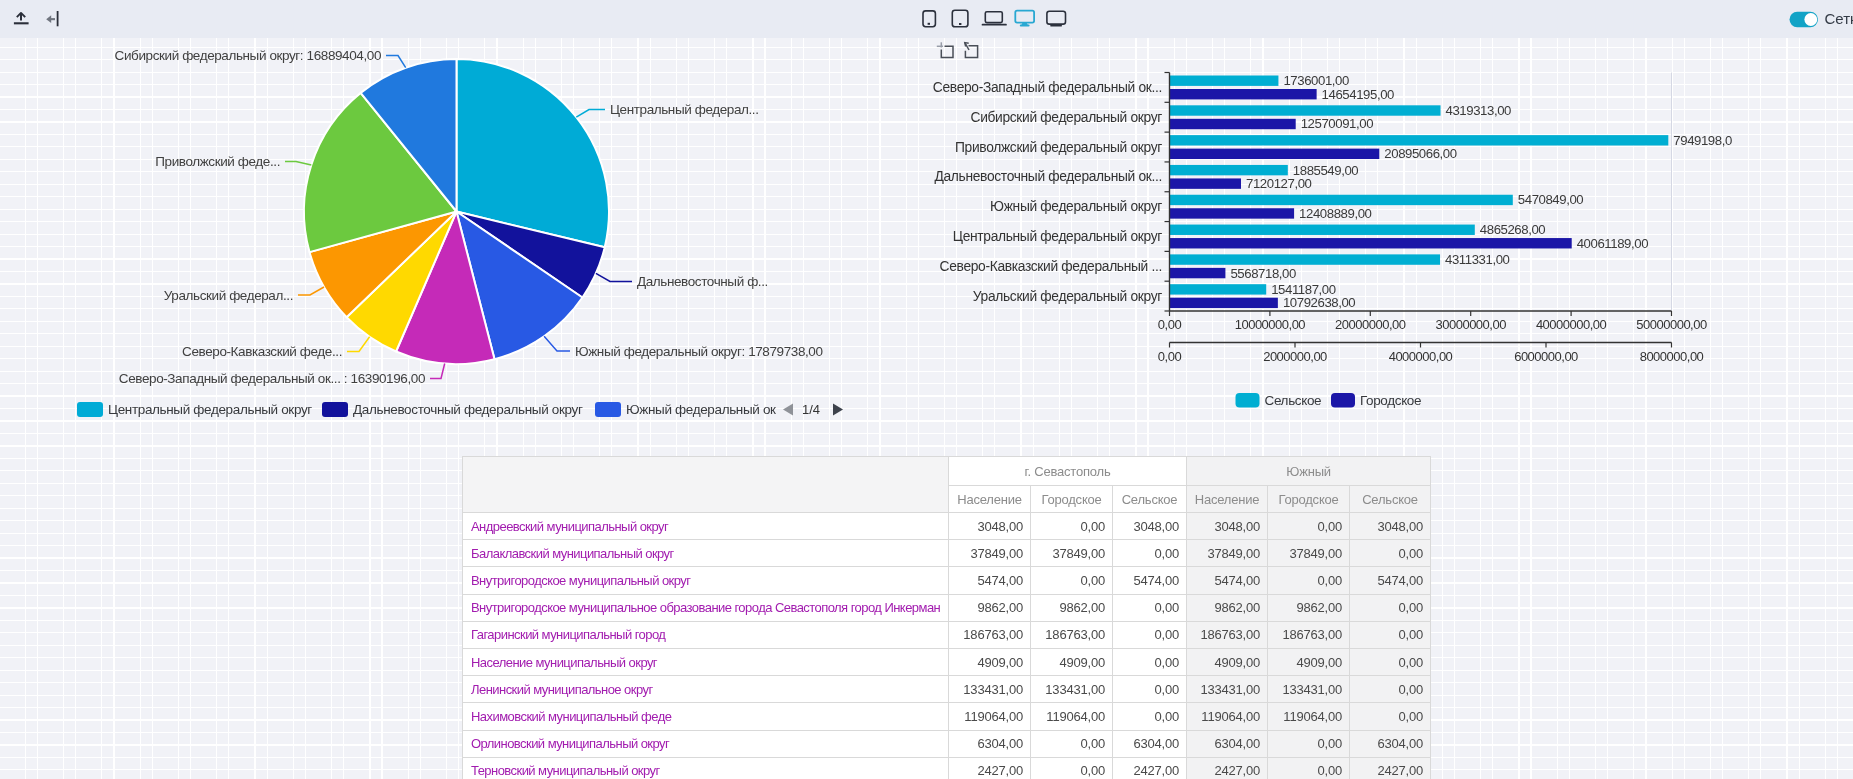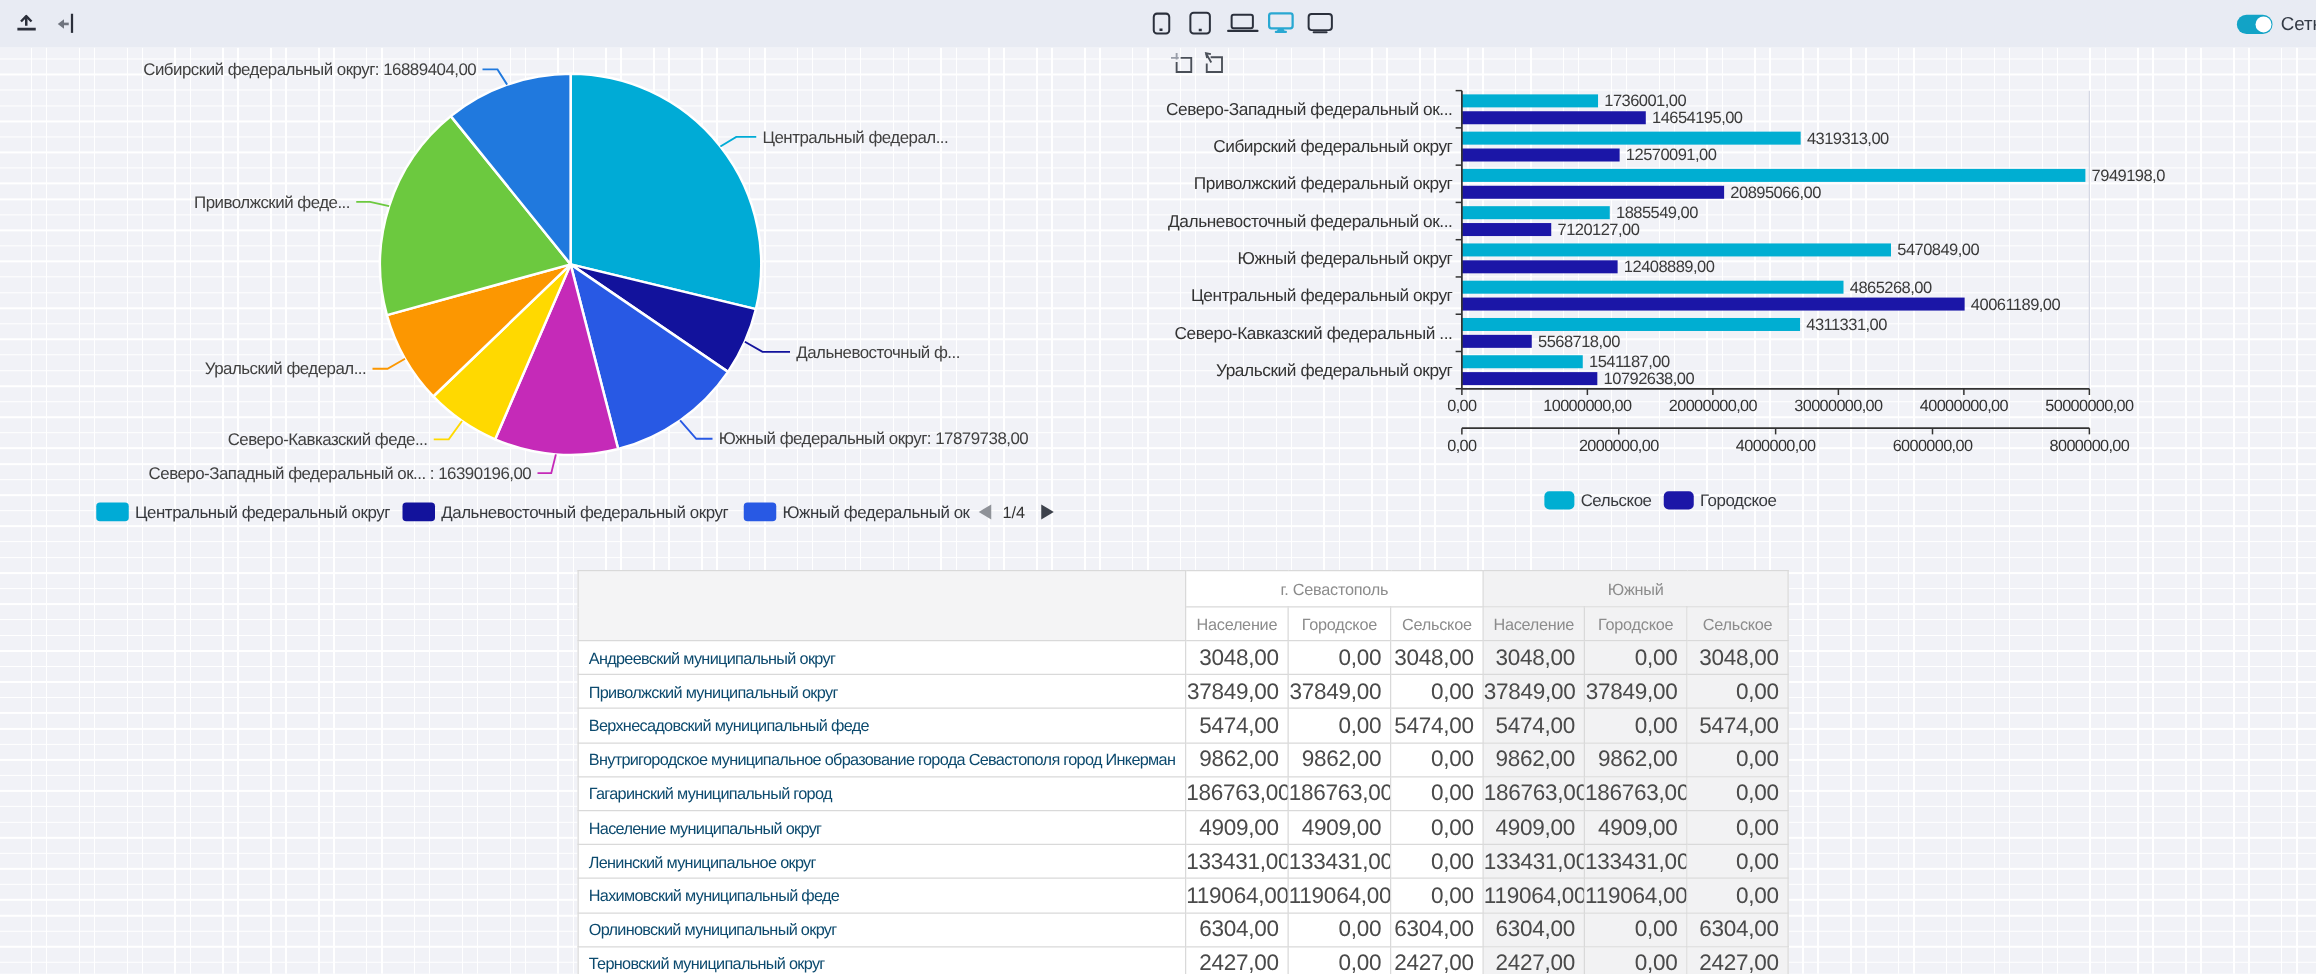--- a/index.html
+++ b/index.html
@@ -16,22 +16,22 @@
 .pnum { font-size:13px; fill:#333; }
 .bval { font-size:13.2px; fill:#3a3a3a; letter-spacing:-0.42px; }
 .bcat { font-size:13.8px; fill:#333; letter-spacing:-0.33px; }
 .bax { font-size:13px; fill:#333; letter-spacing:-0.5px; }
 #tbl { position:absolute; left:462px; top:456px; border-collapse:collapse; table-layout:fixed; background:#fff;
    width:969px; font-size:13px; color:#4a4a4a; }
 #tbl tr { height:27.2px; }
 #tbl td, #tbl th { border:1px solid #d9d9d9; overflow:hidden; white-space:nowrap; font-weight:normal; }
 #tbl .h { color:#8c8c8c; text-align:center; letter-spacing:-0.2px; }
 #tbl .tot { background:#f2f2f3; }
-#tbl .lbl { color:#0c4a6e; padding-left:8px; letter-spacing:-0.55px; }
-#tbl .num { text-align:right; padding-right:7px; font-size:18px; letter-spacing:-0.2px;margin-top:47px; }
+#tbl .lbl { color:#a21caf; padding-left:8px; letter-spacing:-0.55px; }
+#tbl .num { text-align:right; padding-right:7px; font-size:13px; letter-spacing:-0.2px;margin-top:47px; }
 </style></head>
 <body>
 <div id="canvas"></div>
 <div id="toolbar"></div>
 <svg id="topicons" style="left:0;top:0;" width="1853" height="38" viewBox="0 0 1853 38">
   <g>
     <path d="M16.8,17.2 L21,12.9 L25.2,17.2" fill="none" stroke="#2b2f3a" stroke-width="1.9" stroke-linejoin="round"></path>
     <path d="M21,13.8 V20.6" fill="none" stroke="#2b2f3a" stroke-width="2"></path>
     <path d="M13.9,23.3 H28.6" fill="none" stroke="#2b2f3a" stroke-width="2.1"></path>
     <path d="M46.2,19.15 L51.2,15.3 L51.2,23 Z" fill="#70757f"></path>
@@ -211,30 +211,30 @@
 <tr>
         <td class="lbl">Андреевский муниципальный округ</td>
         <td class="num">3048,00</td>
         <td class="num">0,00</td>
         <td class="num">3048,00</td>
         <td class="num tot">3048,00</td>
         <td class="num tot">0,00</td>
         <td class="num tot">3048,00</td>
       </tr>
 <tr>
-        <td class="lbl">Приволжский муниципальный округ</td>
+        <td class="lbl">Балаклавский муниципальный округ</td>
         <td class="num">37849,00</td>
         <td class="num">37849,00</td>
         <td class="num">0,00</td>
         <td class="num tot">37849,00</td>
         <td class="num tot">37849,00</td>
         <td class="num tot">0,00</td>
       </tr>
 <tr>
-        <td class="lbl">Верхнесадовский муниципальный феде</td>
+        <td class="lbl">Внутригородское муниципальный округ</td>
         <td class="num">5474,00</td>
         <td class="num">0,00</td>
         <td class="num">5474,00</td>
         <td class="num tot">5474,00</td>
         <td class="num tot">0,00</td>
         <td class="num tot">5474,00</td>
       </tr>
 <tr>
         <td class="lbl">Внутригородское муниципальное образование города Севастополя город Инкерман</td>
         <td class="num">9862,00</td>

